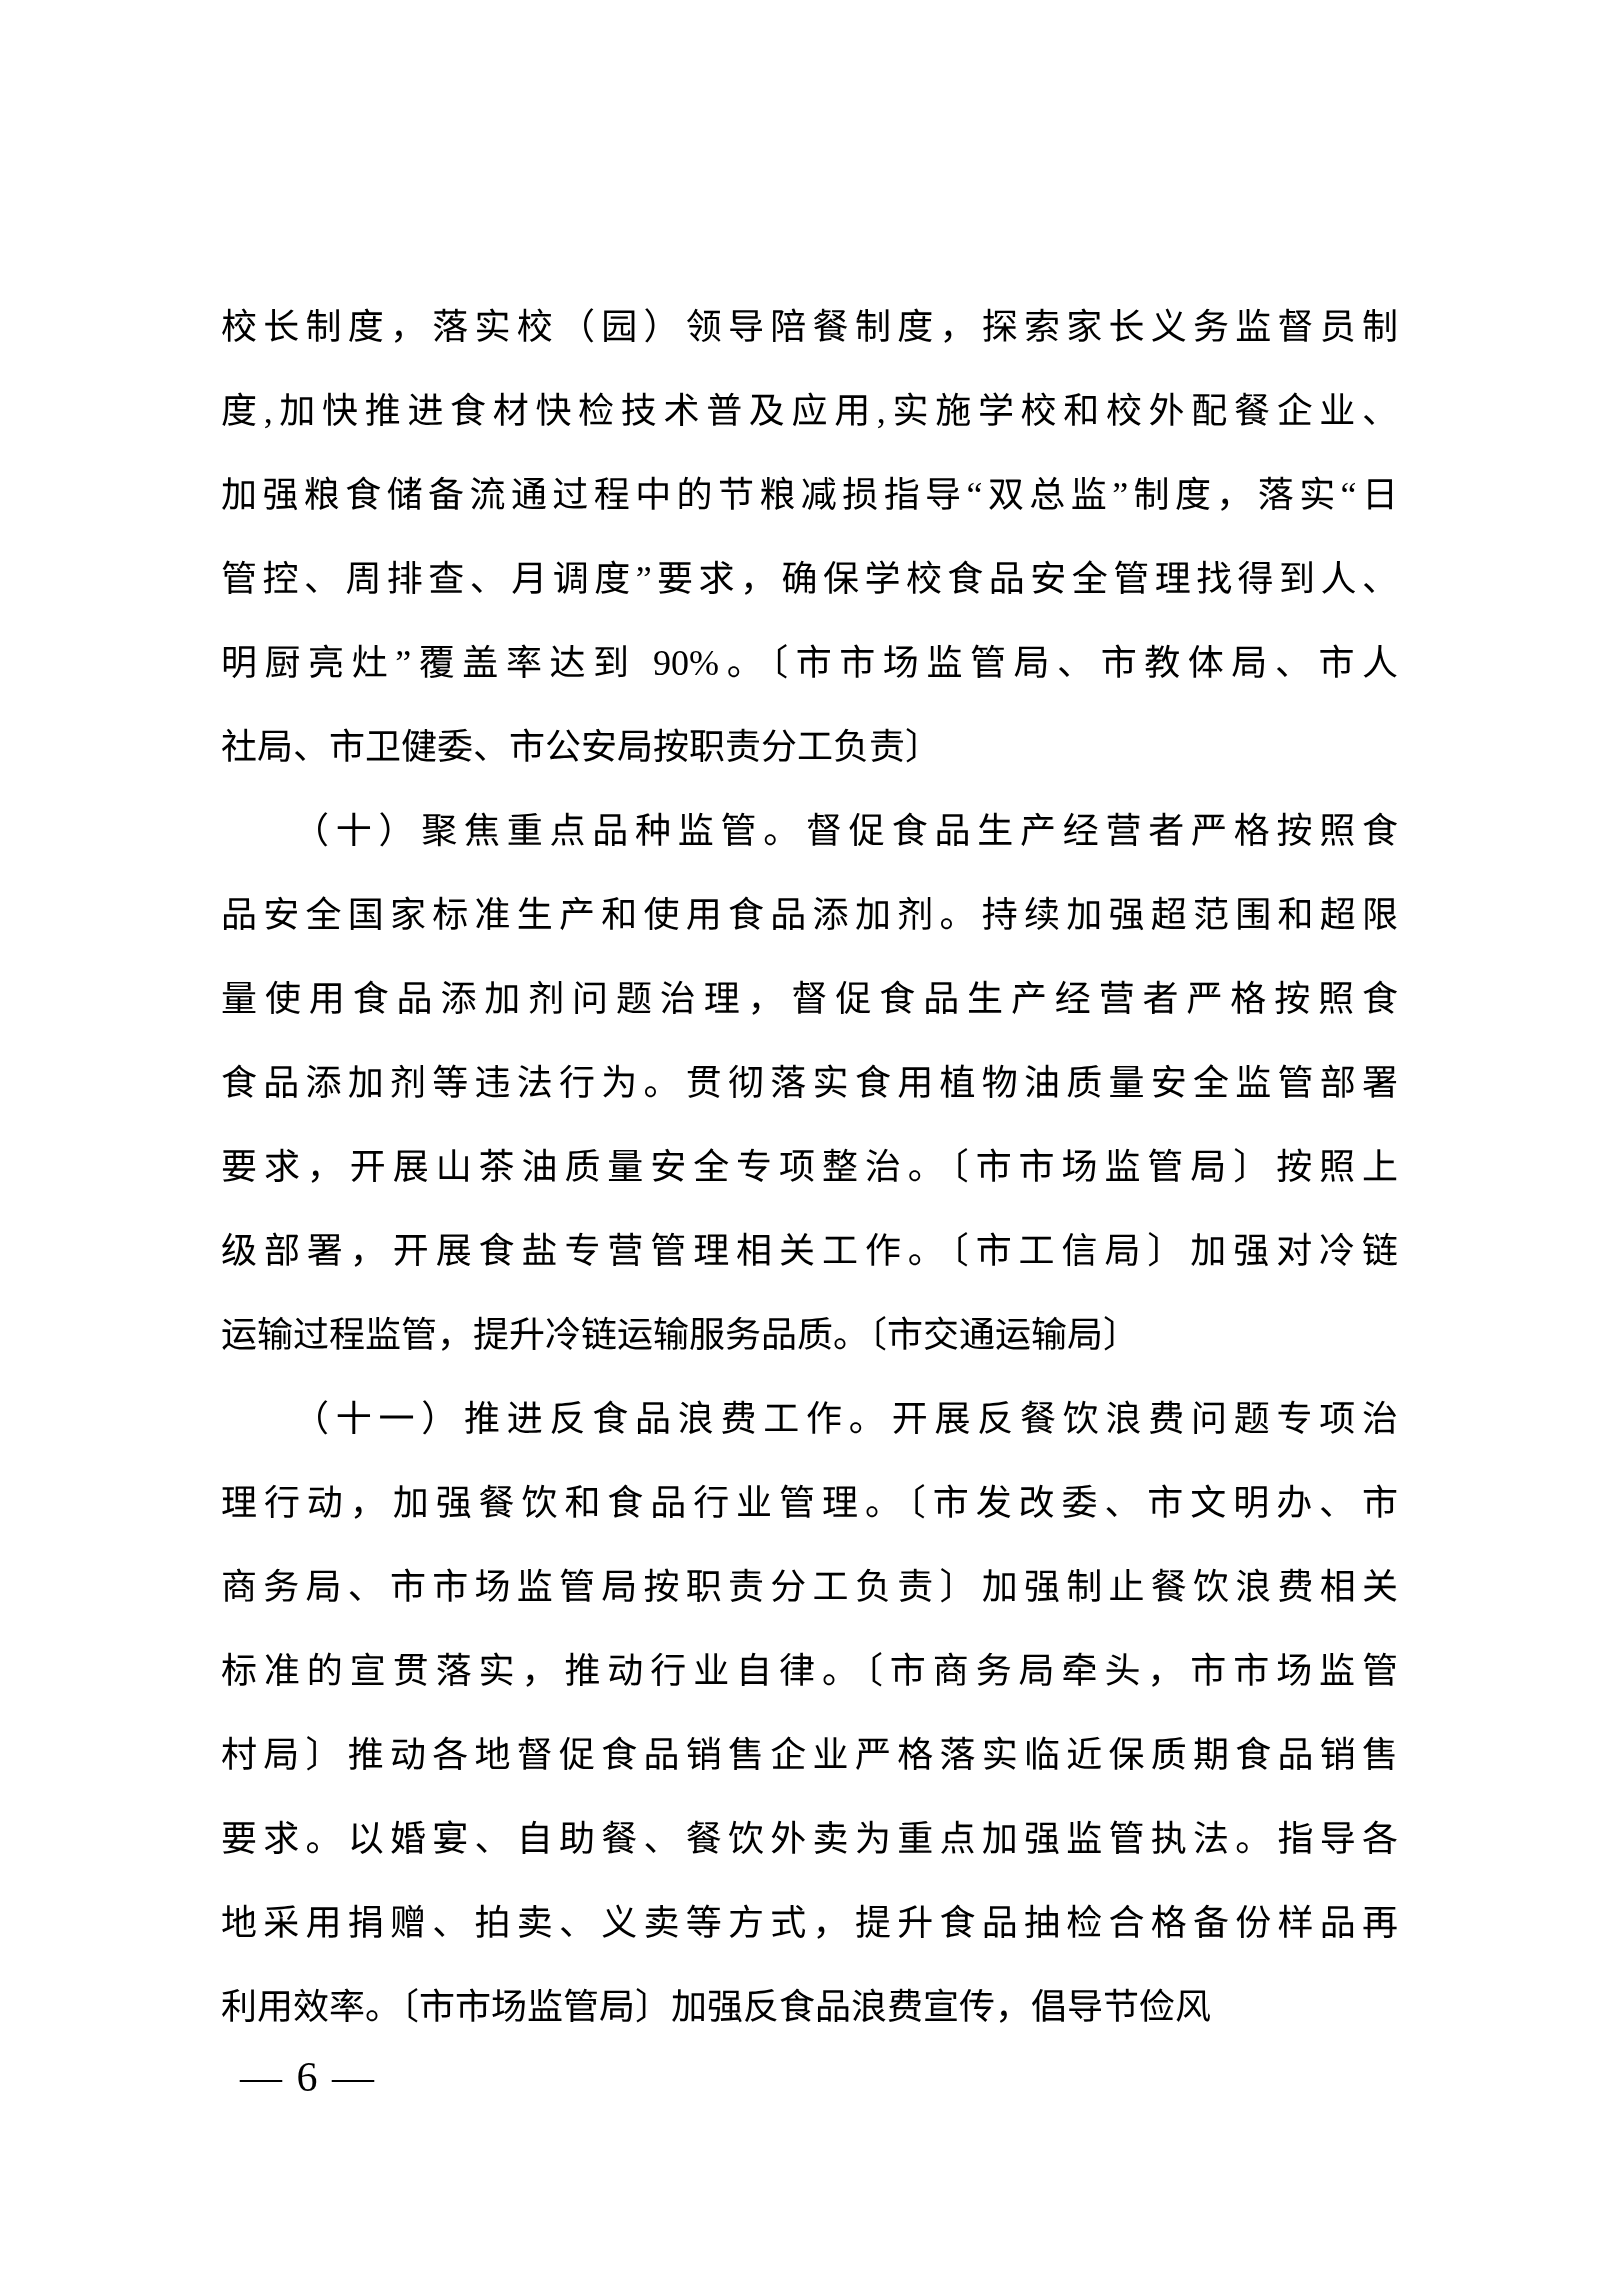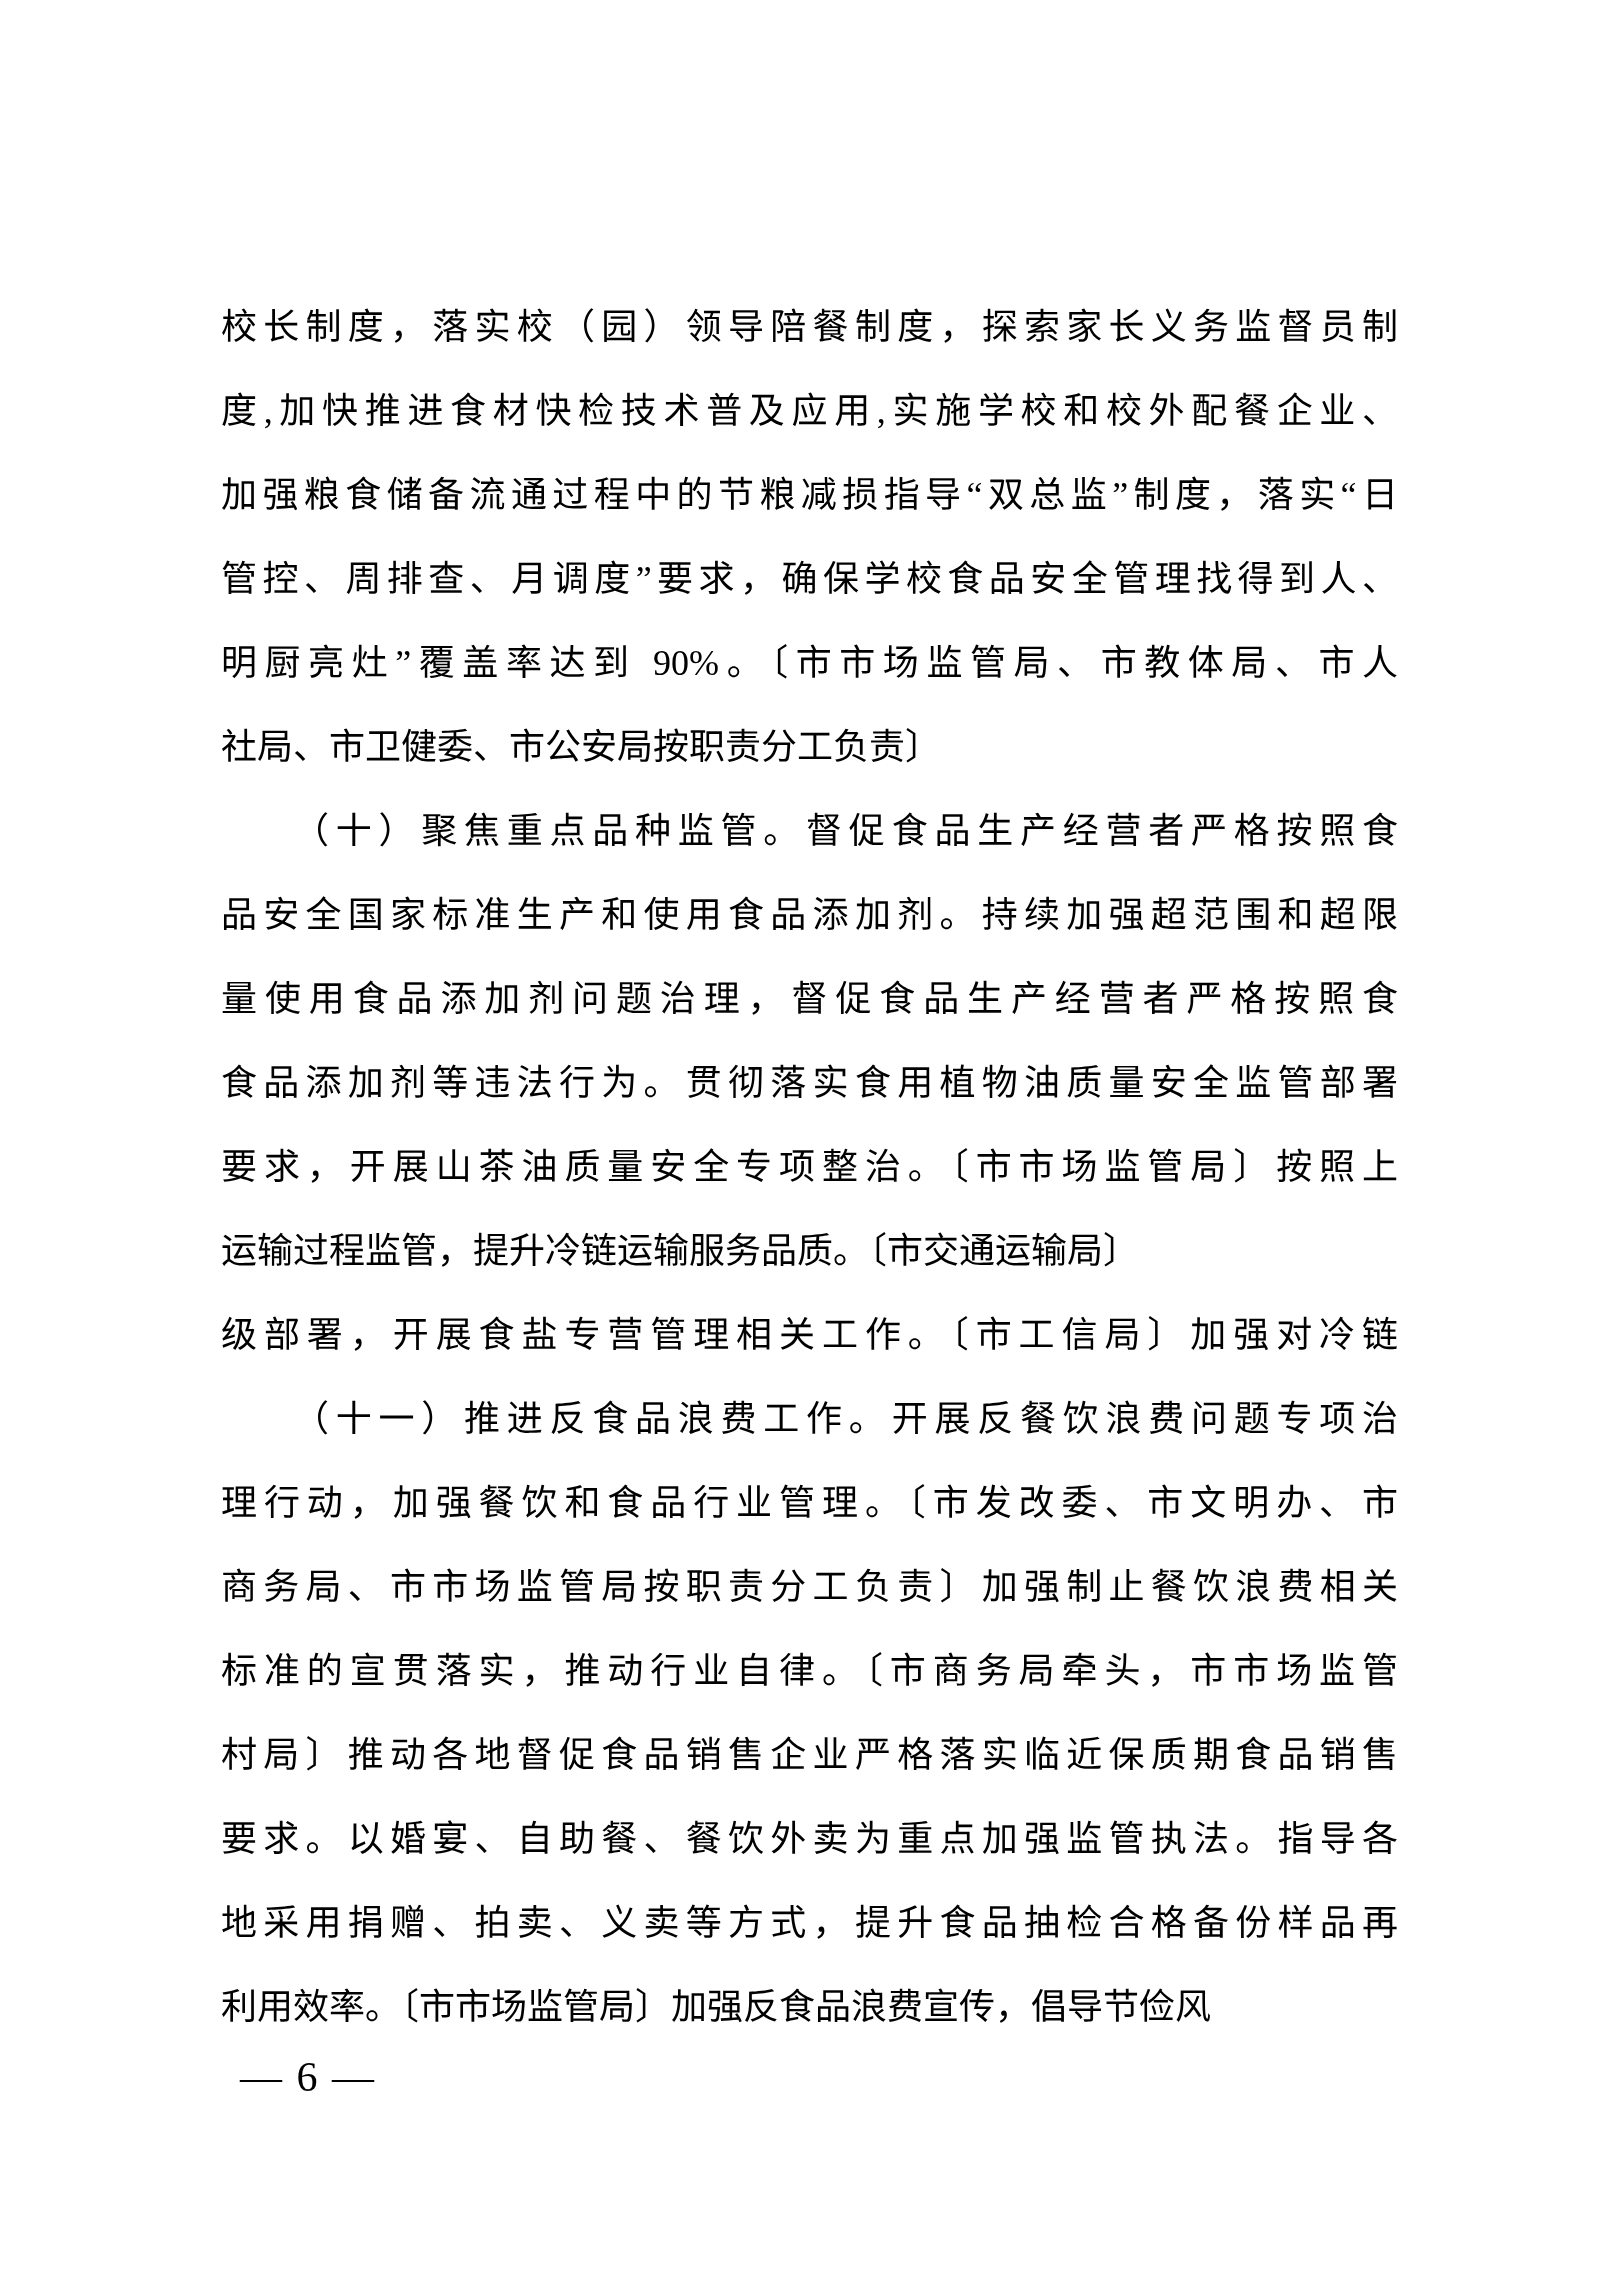--- a/index.html
+++ b/index.html
@@ -68,22 +68,22 @@
     <p class="line">加强粮食储备流通过程中的节粮减损指导“双总监”制度，落实“日</p>
     <p class="line">管控、周排查、月调度”要求，确保学校食品安全管理找得到人、</p>
     <p class="line">明厨亮灶”覆盖率达到 90%。〔市市场监管局、市教体局、市人</p>
     <p class="line last">社局、市卫健委、市公安局按职责分工负责〕</p>
 
     <p class="line indent">（十）聚焦重点品种监管。督促食品生产经营者严格按照食</p>
     <p class="line">品安全国家标准生产和使用食品添加剂。持续加强超范围和超限</p>
     <p class="line">量使用食品添加剂问题治理，督促食品生产经营者严格按照食</p>
     <p class="line">食品添加剂等违法行为。贯彻落实食用植物油质量安全监管部署</p>
     <p class="line">要求，开展山茶油质量安全专项整治。〔市市场监管局〕按照上</p>
+    <p class="line">级部署，开展食盐专营管理相关工作。〔市工信局〕加强对冷链</p>
     <p class="line last">运输过程监管，提升冷链运输服务品质。〔市交通运输局〕</p>
-    <p class="line">级部署，开展食盐专营管理相关工作。〔市工信局〕加强对冷链</p>
 
     <p class="line indent">（十一）推进反食品浪费工作。开展反餐饮浪费问题专项治</p>
     <p class="line">理行动，加强餐饮和食品行业管理。〔市发改委、市文明办、市</p>
     <p class="line">商务局、市市场监管局按职责分工负责〕加强制止餐饮浪费相关</p>
     <p class="line">标准的宣贯落实，推动行业自律。〔市商务局牵头，市市场监管</p>
     <p class="line">村局〕推动各地督促食品销售企业严格落实临近保质期食品销售</p>
     <p class="line">要求。以婚宴、自助餐、餐饮外卖为重点加强监管执法。指导各</p>
     <p class="line">地采用捐赠、拍卖、义卖等方式，提升食品抽检合格备份样品再</p>
     <p class="line last">利用效率。〔市市场监管局〕加强反食品浪费宣传，倡导节俭风</p>
   </main>

